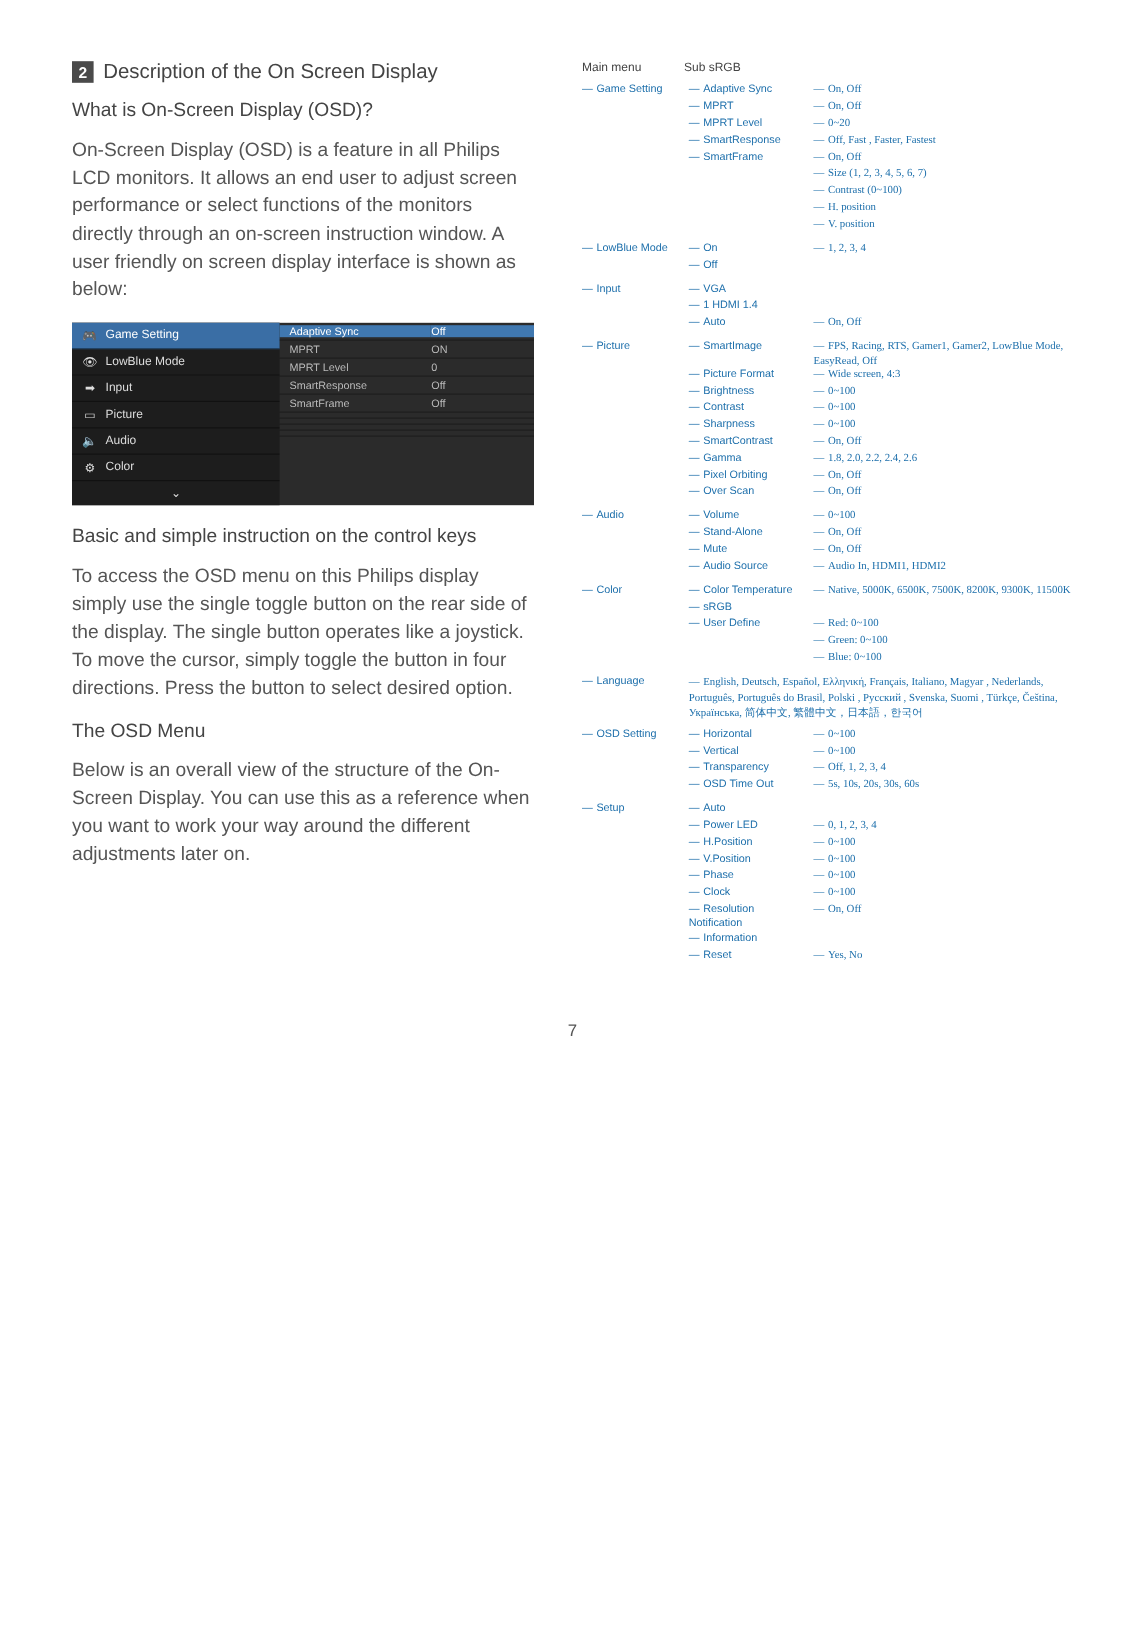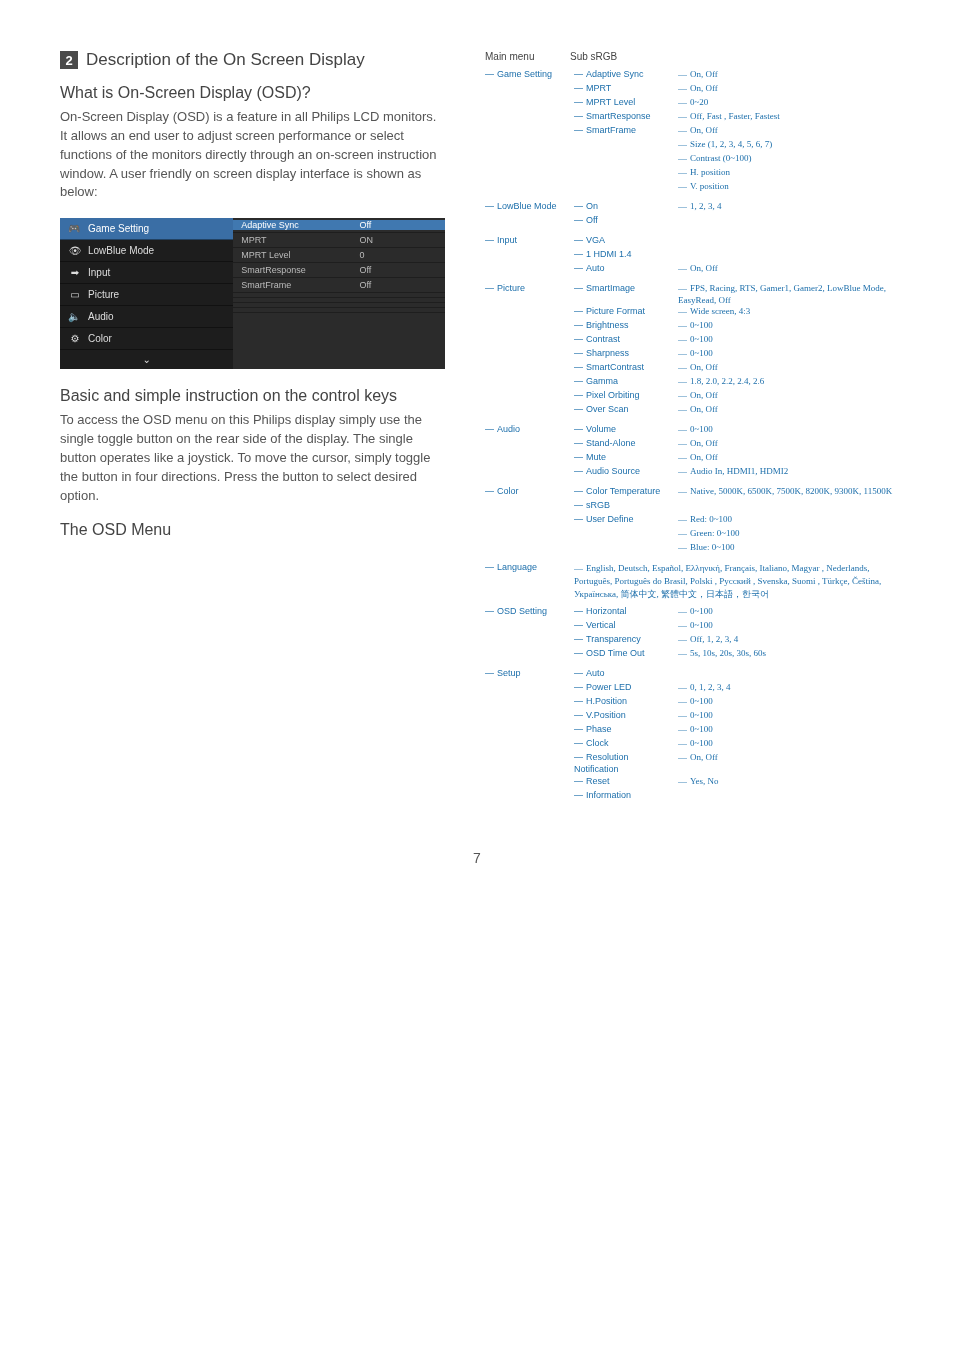--- a/index.html
+++ b/index.html
@@ -50,24 +50,24 @@
   .sec-title {
     font-size: 17px;
     color: #444;
   }
   .sub-h {
     color: #444;
     font-size: 16px;
     margin: 12px 0 6px 0;
   }
   .body-text {
-    font-size: 13px;
+    font-size: 16px;
     color: #555;
     line-height: 1.45;
-    margin: 0 0 16px 0;
+    margin: 12px 0 16px 0;
   }
   .osd-panel {
     display: flex;
     background: #2b2b2b;
     font-size: 10px;
     color: #ddd;
     margin: 10px 0 18px 0;
   }
   .osd-left {
     width: 45%;
@@ -235,20 +235,21 @@
               <span class="k"></span>
               <span class="v"></span>
             </div>
           </div>
       </div>
 
       <div class="sub-h">Basic and simple instruction on the control keys</div>
       <p class="body-text">To access the OSD menu on this Philips display simply use the single toggle button on the rear side of the display. The single button operates like a joystick. To move the cursor, simply toggle the button in four directions. Press the button to select desired option.</p>
 
       <div class="sub-h">The OSD Menu</div>
+      <p class="body-text">Below is an overall view of the structure of the On-Screen Display. You can use this as a reference when you want to work your way around the different adjustments later on.</p>
     </div>
 
     <div class="right">
       <div class="tree-head">
         <span class="c1">Main menu</span>
         <span>Sub sRGB</span>
       </div>
       <div class="tree" id="tree">
           <div class="row">
             <span class="c-main"><span class="dash">—</span>Game Setting</span>
@@ -472,27 +473,27 @@
             <span class="c-sub"><span class="dash">—</span>Clock</span>
             <span class="c-opt"><span class="dash">—</span>0~100</span>
           </div>
           <div class="row">
             <span class="c-main"></span>
             <span class="c-sub"><span class="dash">—</span>Resolution Notification</span>
             <span class="c-opt"><span class="dash">—</span>On, Off</span>
           </div>
           <div class="row">
             <span class="c-main"></span>
+            <span class="c-sub"><span class="dash">—</span>Information</span>
+            <span class="c-opt"></span>
+          </div>
+          <div class="row">
+            <span class="c-main"></span>
             <span class="c-sub"><span class="dash">—</span>Reset</span>
             <span class="c-opt"><span class="dash">—</span>Yes, No</span>
-          </div>
-          <div class="row">
-            <span class="c-main"></span>
-            <span class="c-sub"><span class="dash">—</span>Information</span>
-            <span class="c-opt"></span>
           </div>
           <div style="height: 6px;"></div>
         </div>
     </div>
   </div>
 
   <div class="pagenum">7</div>
 </div>
 
 </body></html>

